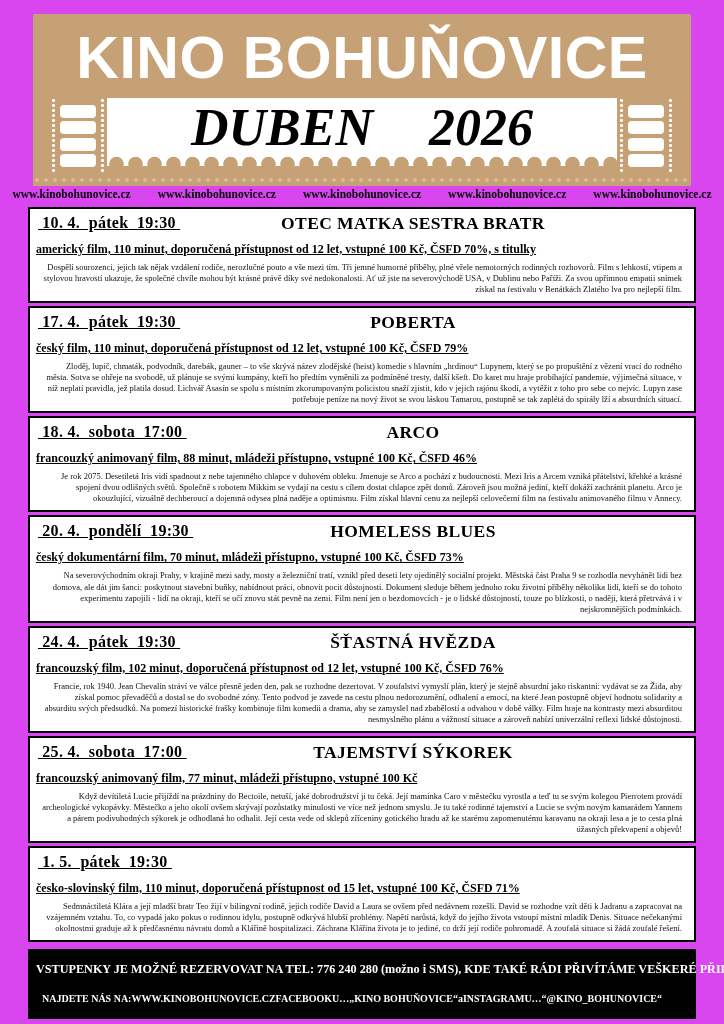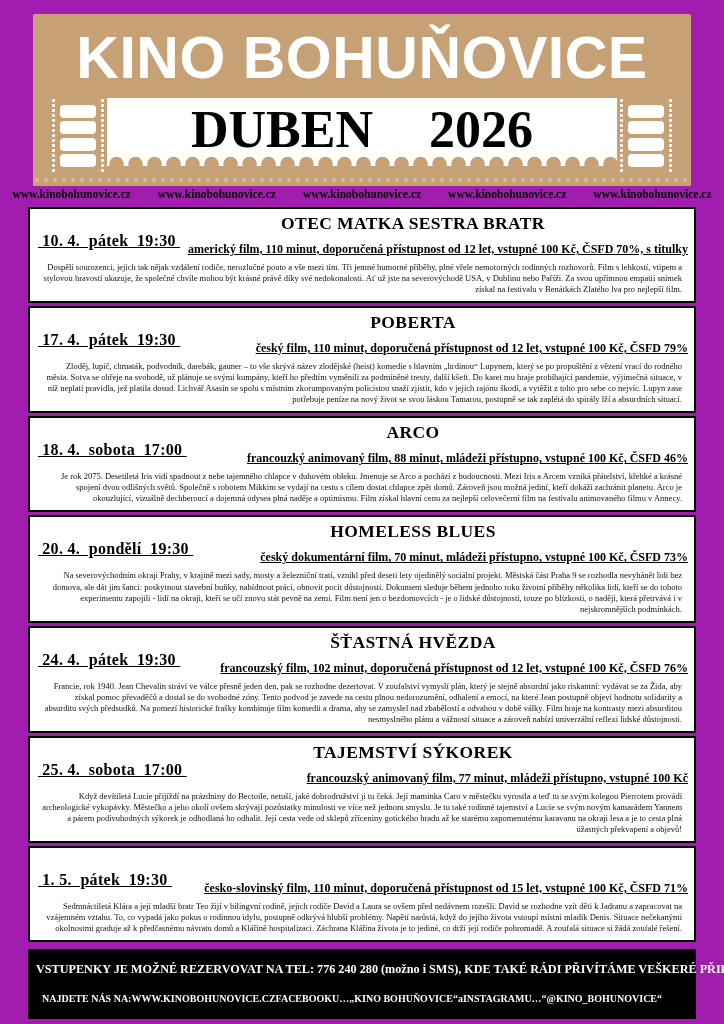--- a/index.html
+++ b/index.html
@@ -1,55 +1,55 @@
 <!DOCTYPE html>
 <html lang="cs"><head>
 <meta charset="utf-8">
 <style>
   html,body{margin:0;padding:0;background:#ffffff;}
   body{width:724px;height:1024px;font-family:"Liberation Serif","DejaVu Serif",serif;color:#000;}
-  .page{position:relative;width:724px;height:1024px;overflow:hidden;background:#a21caf;}
+  .page{position:relative;width:724px;height:1024px;overflow:hidden;background:#d946ef;}
 
   
   .banner{position:absolute;left:33px;top:14px;width:658px;height:172px;background:#c7a176;border-radius:2px;}
   .banner-title{height:84px;line-height:88px;text-align:center;color:#ffffff;
     font-family:"Liberation Sans","DejaVu Sans",sans-serif;font-weight:bold;font-size:59px;letter-spacing:0.5px;white-space:nowrap;}
   .banner-inner{position:absolute;left:16px;right:16px;top:84px;height:76px;background:#ffffff;display:flex;}
   .filmstrip{width:58px;background:#c7a176;position:relative;display:flex;flex-direction:column;
     justify-content:space-evenly;padding:3px 11px;box-sizing:border-box;}
   .filmstrip::before,.filmstrip::after{content:"";position:absolute;top:0;bottom:0;width:7px;
     background-image:radial-gradient(circle at 3.5px 2.5px,#ffffff 1.2px,rgba(255,255,255,0) 1.9px);
     background-size:7px 5px;background-repeat:repeat-y;}
   .filmstrip::before{left:1px;}
   .filmstrip::after{right:1px;}
   .frame{height:13px;background:#ffffff;border-radius:4px;}
-  .month-box{flex:1;position:relative;display:flex;align-items:center;justify-content:center;gap:56px;
-    font-weight:bold;font-size:52px;padding-bottom:14px;}
+  .month-box{flex:1;position:relative;display:flex;align-items:flex-start;justify-content:center;gap:56px;
+    font-weight:bold;font-style:italic;font-size:52px;padding-bottom:14px;}
   .crowd{position:absolute;left:0;right:0;bottom:0;height:18px;pointer-events:none;
     background-image:
       radial-gradient(circle at 9.5px 8px,#c7a176 6.8px,rgba(0,0,0,0) 7.6px),
       linear-gradient(#c7a176,#c7a176);
     background-size:19px 18px,100% 8px;
     background-position:0 0,0 100%;
     background-repeat:repeat-x,no-repeat;}
   .banner-bottom{position:absolute;left:0;right:0;bottom:0;height:12px;background:#c7a176;
     background-image:radial-gradient(circle at 4px 6px,#d9bc97 1.5px,rgba(0,0,0,0) 2.2px);background-size:9px 9px;}
 
   
   .url-row{position:absolute;top:188px;left:0;width:724px;display:flex;justify-content:center;gap:27px;
     font-weight:bold;font-size:11.5px;}
 
   
   .films{position:absolute;top:207px;left:28px;width:668px;display:flex;flex-direction:column;gap:3px;box-sizing:border-box;}
   .film{border:2px solid #000;background:#fff;padding:4px 6px 6px;box-sizing:border-box;}
   .film-head{position:relative;min-height:23px;}
-  .film-date{position:absolute;left:2px;top:19px;font-weight:bold;font-size:16px;
+  .film-date{position:absolute;left:2px;top:1px;font-weight:bold;font-size:16px;
     text-decoration:underline;white-space:pre;letter-spacing:0.3px;}
   .film-title{margin:0 0 0 56px;text-align:center;font-weight:bold;font-size:17.5px;letter-spacing:0.4px;white-space:nowrap;padding-left:46px;}
-  .film-info{text-align:right;font-weight:bold;font-size:12px;text-decoration:underline;margin-top:6px;}
+  .film-info{text-align:left;font-weight:bold;font-size:12px;text-decoration:underline;margin-top:6px;}
   .film-desc{margin:5px 6px 0;text-align:right;font-size:8.5px;line-height:1.3;color:#111;}
 
   
   .footer{background:#000;color:#fff;margin-top:4px;padding:13px 8px 15px;display:flex;flex-direction:column;gap:16px;
     font-weight:bold;border-radius:1px;}
   .f-line1{text-align:center;font-size:12.2px;white-space:nowrap;}
   .f-line2{display:flex;align-items:baseline;font-size:10px;padding:0 6px;}
 </style>
 </head>
 <body>

